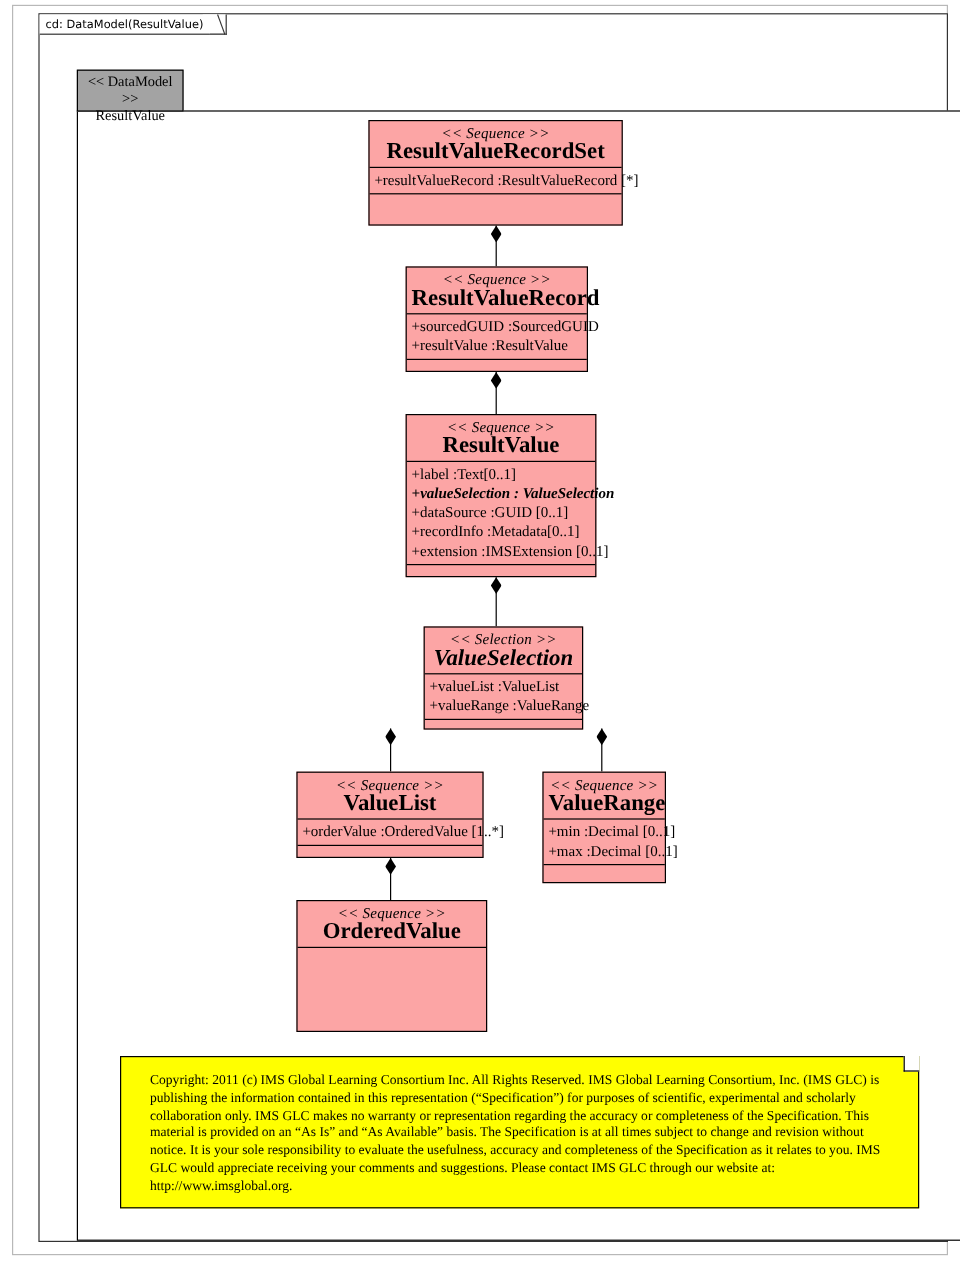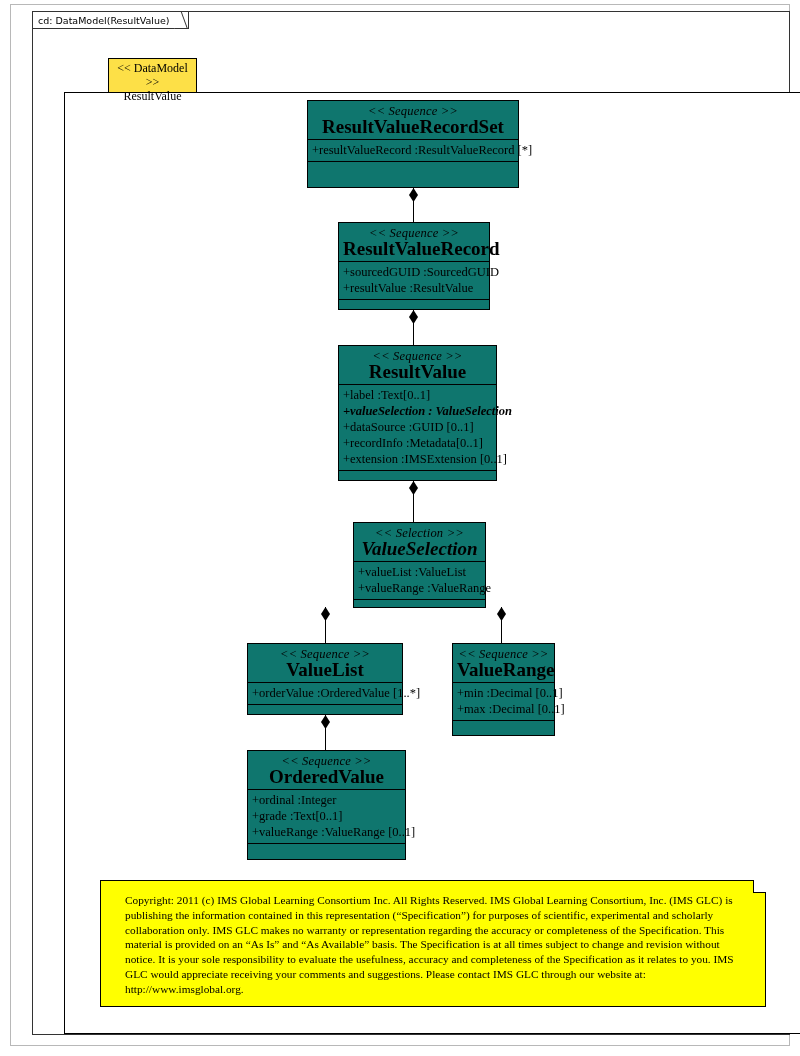--- a/index.html
+++ b/index.html
@@ -71,25 +71,24 @@
 
   
   #package-tab {
     position: absolute;
     left: 31px;
     top: 46px;
     width: 89px;
     height: 35px;
     border: 1px solid #000000;
     box-sizing: border-box;
-    background: #fde047;
+    background: #a3a3a3;
     text-align: center;
     font-size: 12px;
     z-index: 3;
-    margin-left: 44px;
   }
   #package-tab .pkg-stereo { display: block; margin-top: 2px; line-height: 14px; }
   #package-tab .pkg-name   { display: block; line-height: 14px; }
 
   #package-body {
     position: absolute;
     left: 31px;
     top: 80px;
     width: 742px;
     height: 942px;
@@ -97,21 +96,21 @@
     box-sizing: border-box;
     background: #ffffff;
     z-index: 1;
   }
 
   
   .uml-class {
     position: absolute;
     border: 1px solid #000000;
     box-sizing: border-box;
-    background: #0f766e;
+    background: #fca5a5;
     z-index: 4;
   }
   .uml-header {
     border-bottom: 1px solid #000000;
     text-align: center;
     padding: 3px 4px 4px 4px;
   }
   .uml-stereotype {
     font-size: 12.5px;
     line-height: 15px;
@@ -291,25 +290,20 @@
         <div class="attr">+max :Decimal [0..1]</div>
       </div>
       <div class="uml-ops"></div>
     </div>
 
     <div class="uml-class" style="left:214px; top:738px; width:159px; height:110px;">
       <div class="uml-header">
         <div class="uml-stereotype">&lt;&lt; Sequence &gt;&gt;</div>
         <div class="uml-name">OrderedValue</div>
       </div>
-      <div class="uml-attrs">
-        <div class="attr">+ordinal :Integer</div>
-        <div class="attr">+grade :Text[0..1]</div>
-        <div class="attr">+valueRange  :ValueRange [0..1]</div>
-      </div>
       <div class="uml-ops"></div>
     </div>
 
     <div id="note">
       <div class="note-fold"></div>
       <div id="note-text">Copyright: 2011 (c) IMS Global Learning Consortium Inc.  All Rights Reserved.  IMS Global Learning Consortium, Inc. (IMS GLC) is publishing the information contained in this representation (“Specification”) for purposes of scientific, experimental and scholarly collaboration only.  IMS GLC makes no warranty or representation regarding  the accuracy or completeness of the Specification.  This material is provided on an “As Is” and “As Available” basis.  The Specification is at all times subject to change and revision without notice.  It is your sole responsibility to evaluate the usefulness, accuracy and completeness of the Specification as it relates to you.  IMS GLC would appreciate receiving your comments and suggestions.  Please contact IMS GLC through our website at: http://www.imsglobal.org.</div>
     </div>
 
   </div>
 </div>

